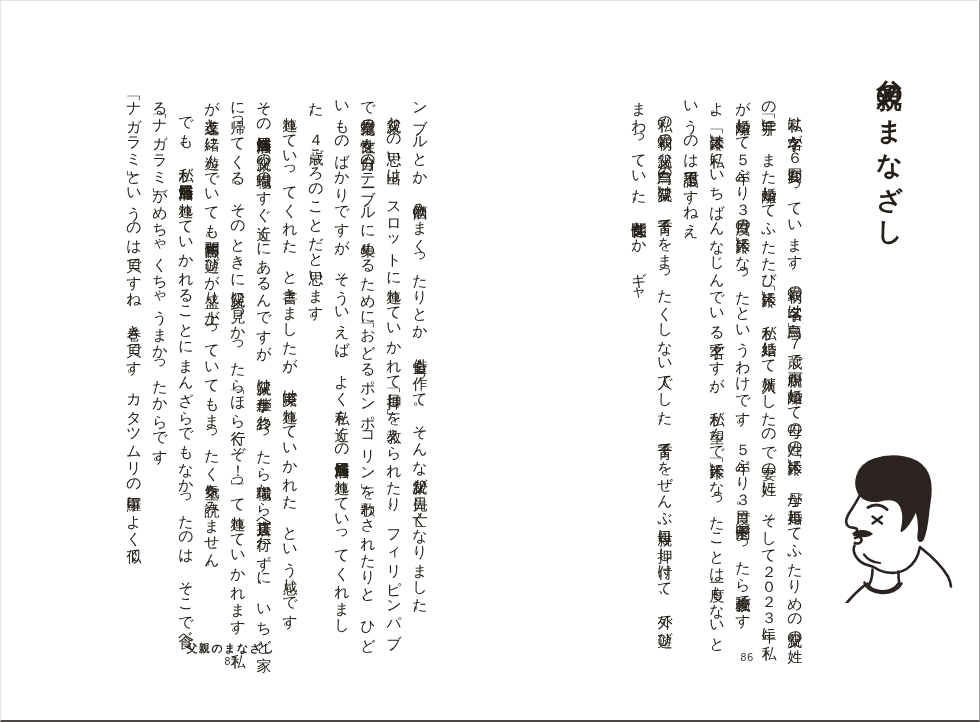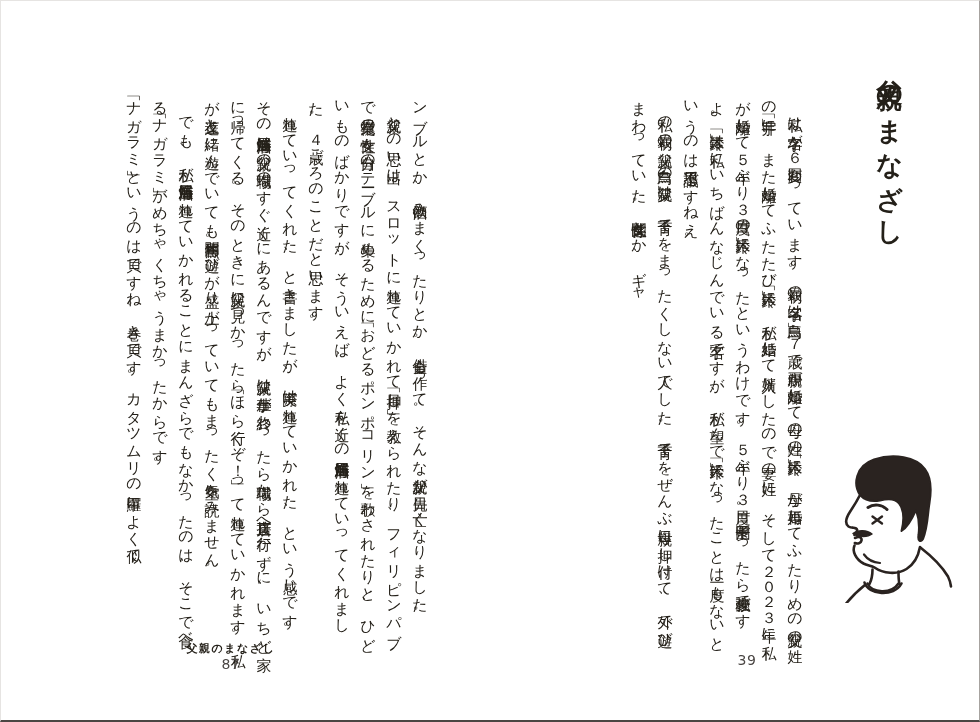--- a/index.html
+++ b/index.html
@@ -29,21 +29,21 @@
   }
   .vbody-right{left:68px;width:250px;}
   .vbody-left{left:62px;width:370px;}
   .vbody p{margin:0;text-indent:1em;}
   .vbody p.flush{text-indent:0;}
 
   .illustration{position:absolute;left:348px;top:452px;margin:0;width:115px;height:150px;}
 
   .pagenum{
     position:absolute;font-family:"DejaVu Sans","Liberation Sans",sans-serif;
-    font-size:14px;color:#4a4644;text-align:center;letter-spacing:0.5px;
+    font-size:10px;color:#4a4644;text-align:center;letter-spacing:0.5px;
   }
   .pagenum-right{left:207px;top:651px;width:100px;}
   .pagenum-left{left:130px;top:655px;width:200px;}
 
   .running-title{
     position:absolute;left:130px;top:640px;width:200px;text-align:center;
     font-family:"DejaVu Sans","Liberation Sans",sans-serif;
     font-weight:700;font-size:11px;letter-spacing:1.5px;color:#242019;
   }
 </style>
@@ -93,21 +93,21 @@
 
           <path d="M26.5,129.5 C30,142 56,144.5 63.5,130.5"></path>
           <path d="M29.5,130.5 C33.5,140 53.5,141.5 60.5,130.5"></path>
 
           <path d="M27.5,131.5 C20,137.5 12,145.5 7,152"></path>
           <path d="M83,95 C94,103.5 104,113.5 110,123.5 C111.5,126.5 112.5,130 113,133.5"></path>
         </g>
       </svg>
     </figure>
 
-    <div class="pagenum pagenum-right">39</div>
+    <div class="pagenum pagenum-right">86</div>
   </section>
 
   <section class="page page-left">
 
     <div class="vbody vbody-left">
       <p class="flush">ンブルとか、酒飲みまくったりとか。借金も作って。そんな父親が先日、亡くなりました。</p>
       <p>父親との思い出は、スロットに連れていかれて「目押し」を教えられたり、フィリピンパブで従業員の女性を自分のテーブルに集めるために「おどるポンポコリン」を歌わされたりと、ひどいものばかりですが、そういえば、よく私を近くの海鮮居酒屋に連れていってくれました。４歳ごろのことだと思います。</p>
       <p>連れていってくれた、と書きましたが、実際は連れていかれた、という感じです。その海鮮居酒屋は父親の職場のすぐ近くにあるんですが、父親は仕事が終わったら職場から直接店へ行かずに、いちど家に帰ってくる。そのときに父親に見つかったら「ほら行くぞ！」って連れていかれます。私が友達と一緒に遊んでいても問答無用。遊びが盛り上がっていてもまったく空気を読みません。</p>
       <p>でも、私が海鮮居酒屋に連れていかれることにまんざらでもなかったのは、そこで食べる「ナガラミ」がめちゃくちゃうまかったからです。</p>
       <p class="flush">「ナガラミ」というのは貝ですね。巻き貝です。カタツムリの甲羅によく似て</p>

